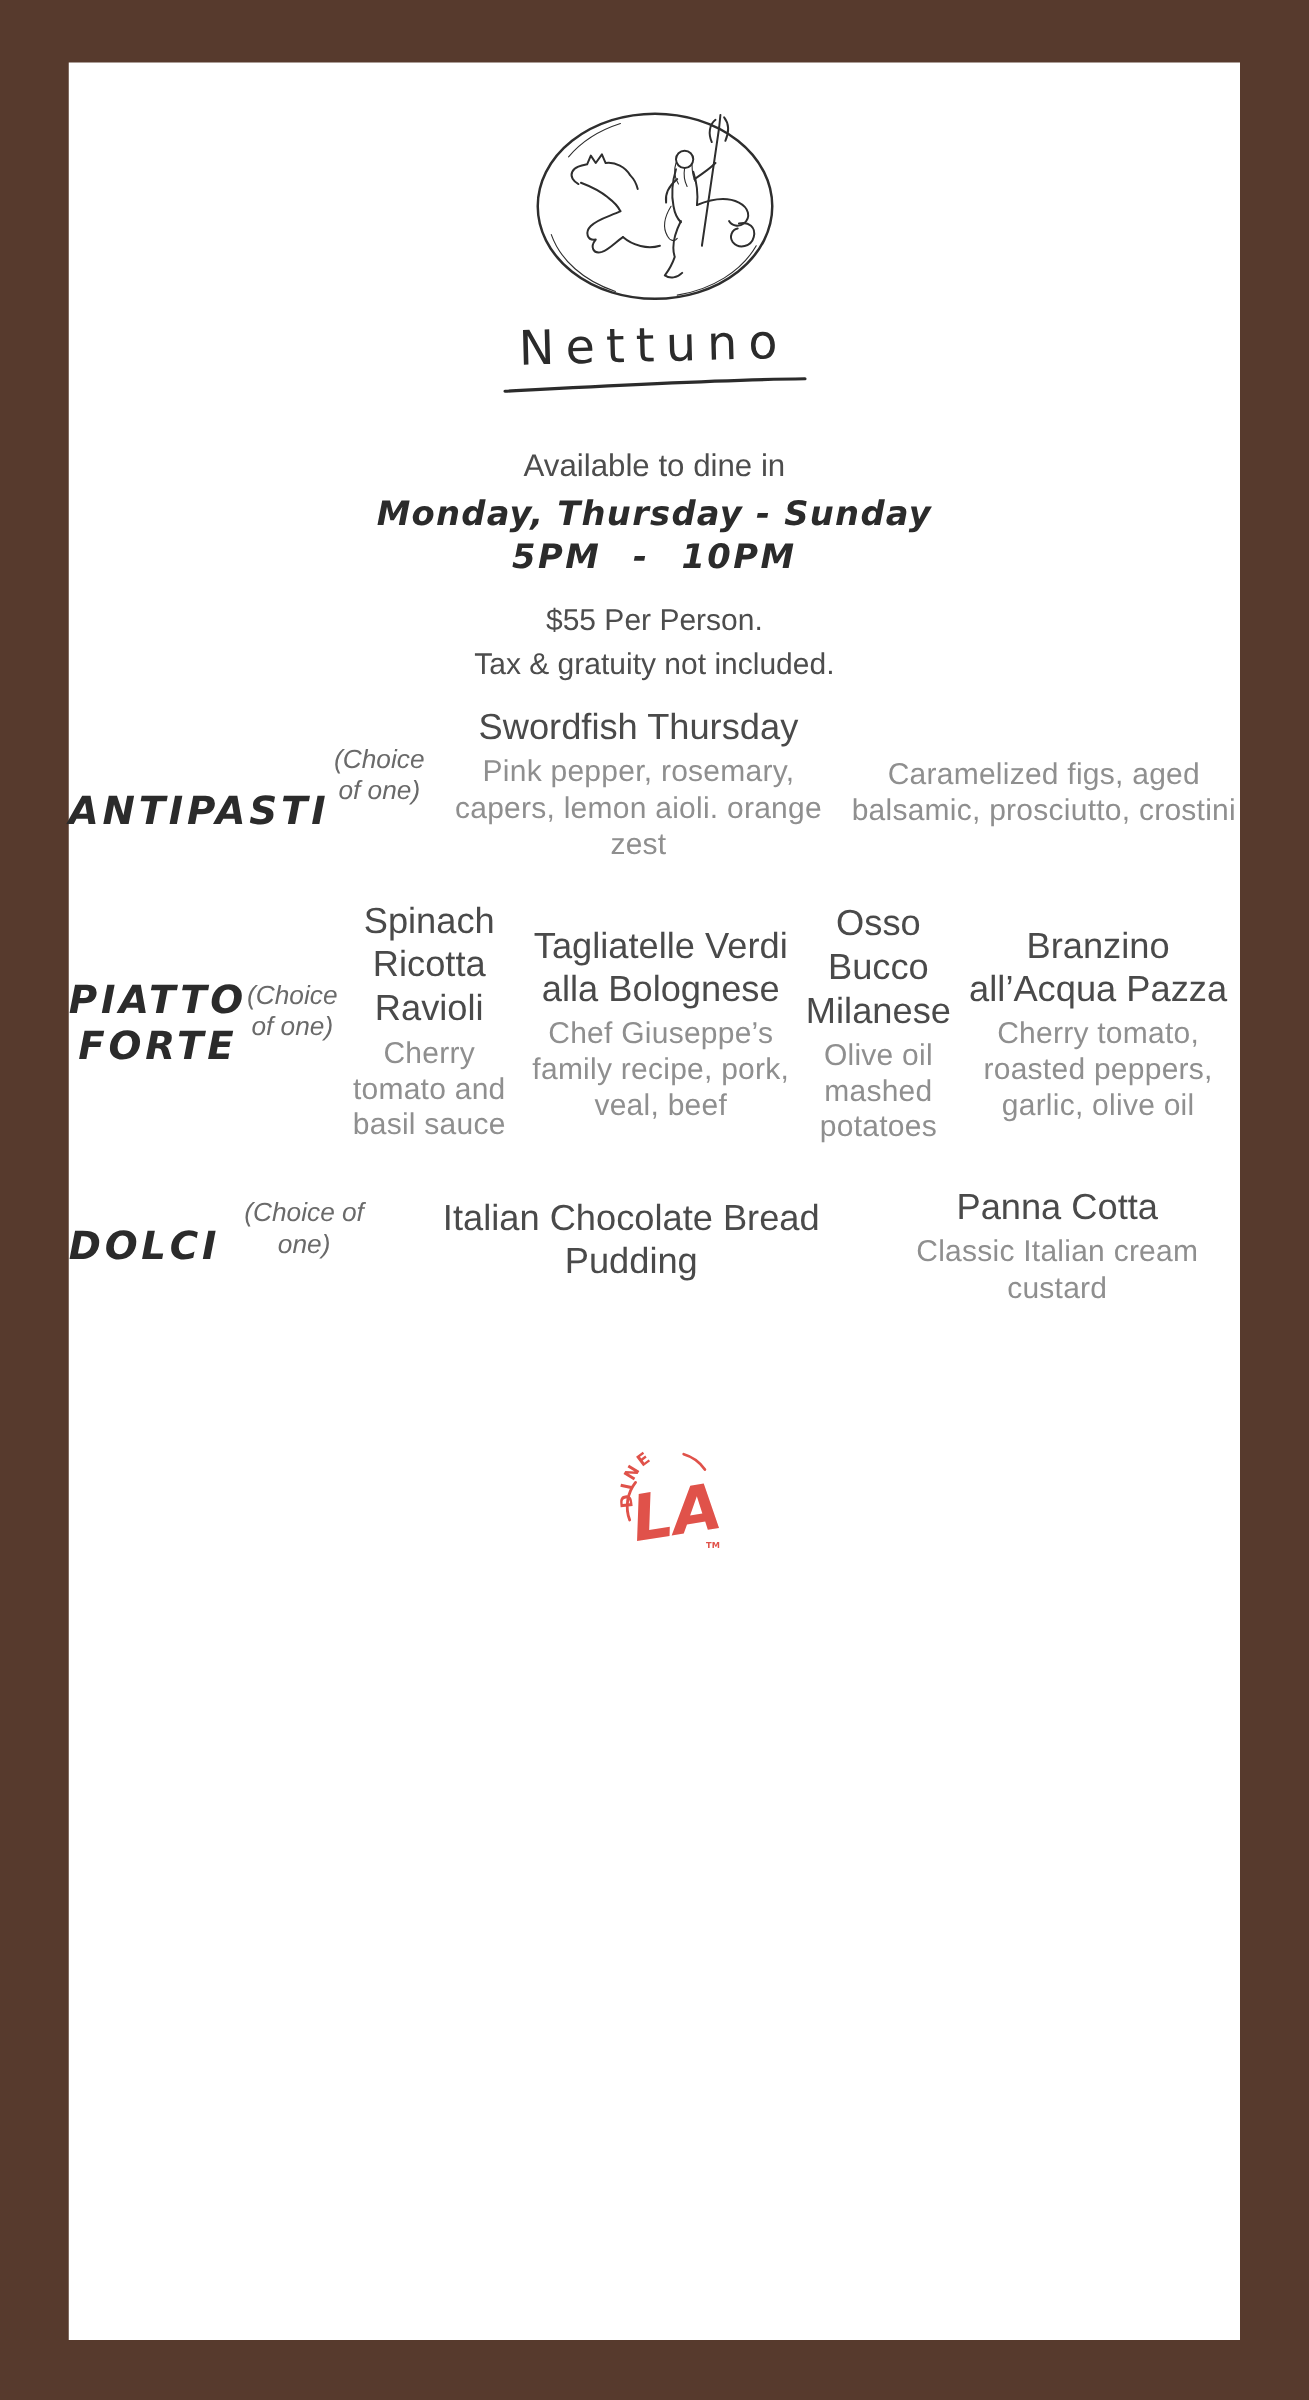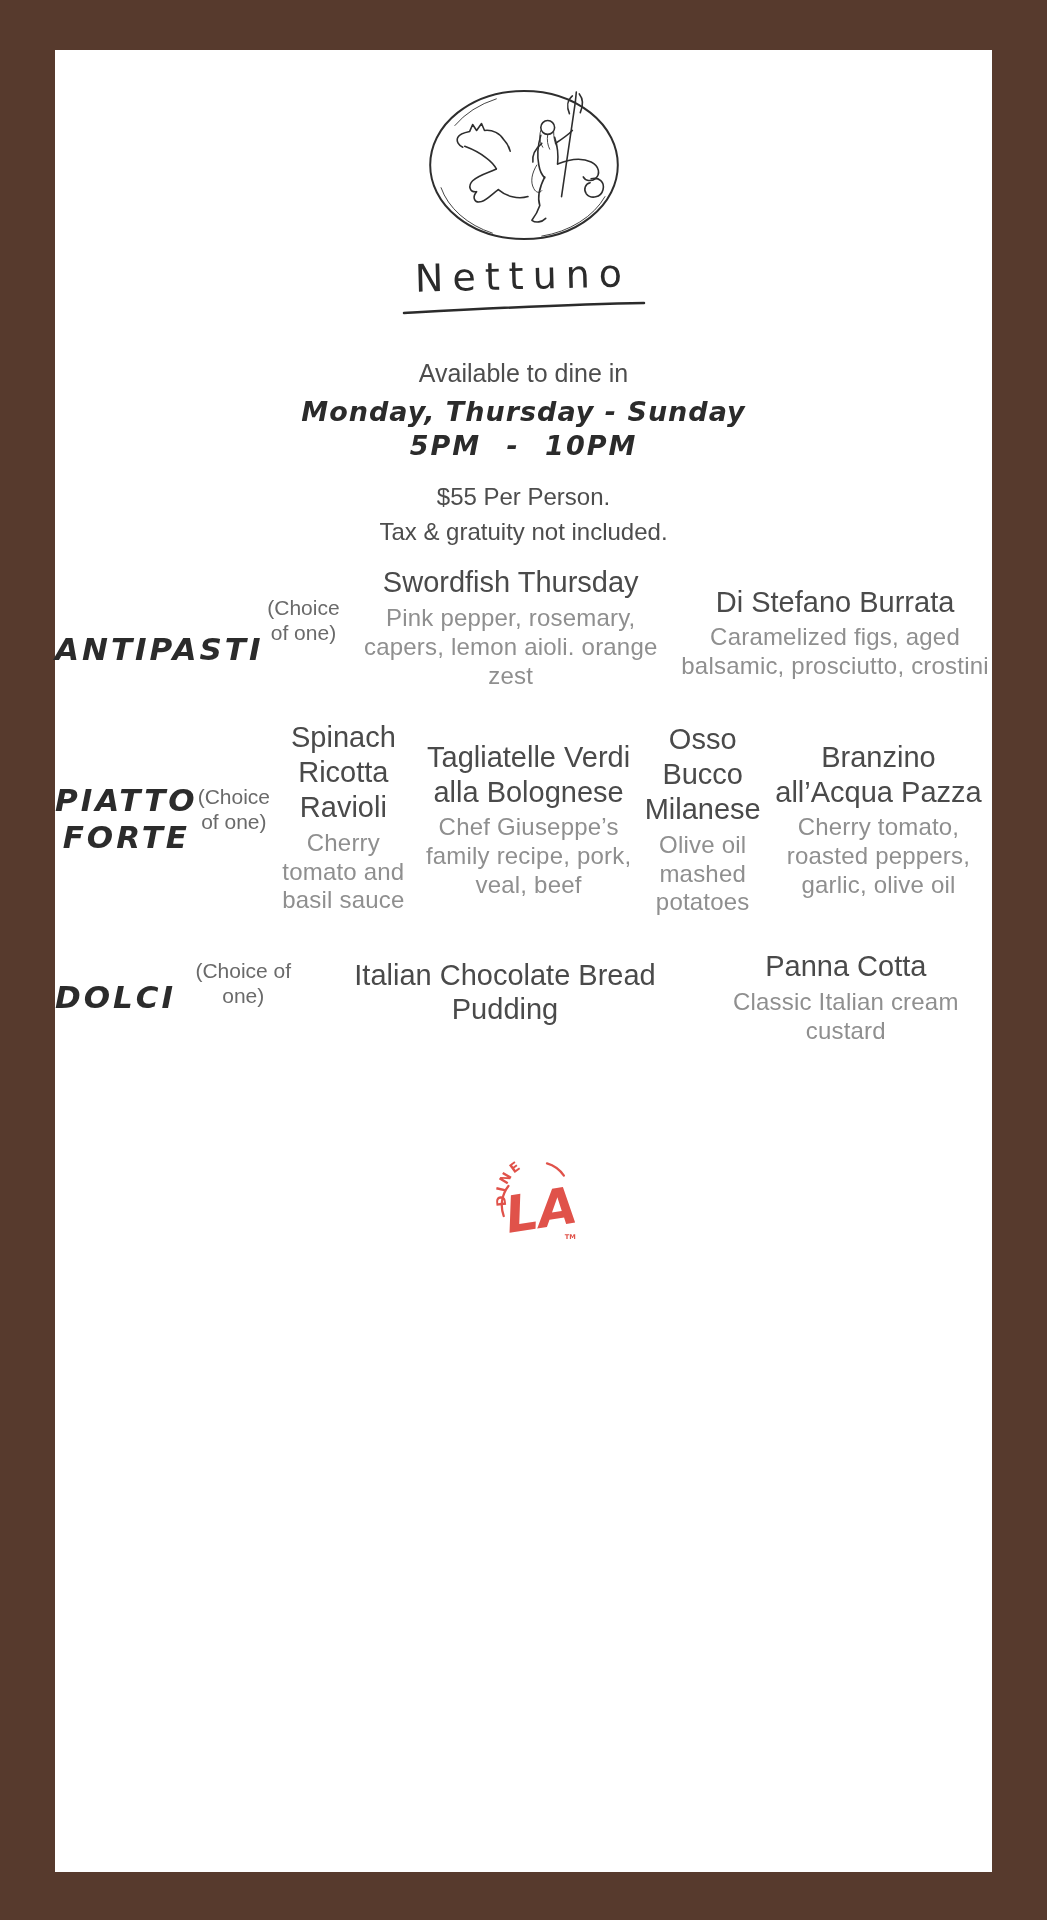--- a/index.html
+++ b/index.html
@@ -52,21 +52,21 @@
   .days   { margin-top: 8px;  font-size: 27px; letter-spacing: 1px; line-height: 1.2; }
   .hours  { margin-top: 2px;  font-size: 27px; letter-spacing: 2px; word-spacing: 14px; line-height: 1.2; }
 
   .price  { margin-top: 20px; font-size: 24px; color: #4d4d4d; line-height: 1.2; }
   .tax    { margin-top: 7px;  font-size: 24px; color: #4d4d4d; line-height: 1.2; }
 
   .menu-section { display: flex; flex-direction: row; align-items: center; }
   .section-title { margin-top: 30px; font-size: 31px; letter-spacing: 3px; line-height: 1.2; }
   .sec-antipasti .section-title { margin-top: 62px; }
   .sec-dolci .section-title { margin-top: 32px; }
-  .choice { margin-top: 10px; font-size: 21px; color: #6a6a6a; line-height: 1.2; }
+  .choice { margin-top: 10px; font-size: 21px; color: #6a6a6a; line-height: 1.2; font-style: italic; }
   .sec-antipasti .choice { margin-top: 2px; }
   .sec-dolci .choice { margin-top: 4px; }
 
   .item { margin-top: 28px; }
   .sec-antipasti .item-first { margin-top: 18px; }
   .sec-piatto .item { margin-top: 32px; }
   .sec-piatto .item-first { margin-top: 28px; text-align: center; }
   .sec-dolci .item { margin-top: 32px; }
   .sec-dolci .item-first { margin-top: 22px; }
 
@@ -130,21 +130,20 @@
     <div class="tax">Tax &amp; gratuity not included.</div>
 
     <section class="menu-section sec-antipasti">
       <h2 class="section-title hand">ANTIPASTI</h2>
       <div class="choice">(Choice of one)</div>
       <div class="item item-first">
         <div class="item-name">Swordfish Thursday</div>
         <div class="item-desc">Pink pepper, rosemary, capers, lemon aioli. orange zest</div>
       </div>
       <div class="item">
-        <div class="item-name">Di Stefano Burrata</div>
         <div class="item-desc">Caramelized figs, aged balsamic, prosciutto, crostini</div>
       </div>
     </section>
 
     <section class="menu-section sec-piatto">
       <h2 class="section-title hand">PIATTO FORTE</h2>
       <div class="choice">(Choice of one)</div>
       <div class="item item-first">
         <div class="item-name">Spinach Ricotta Ravioli</div>
         <div class="item-desc">Cherry tomato and basil sauce</div>

